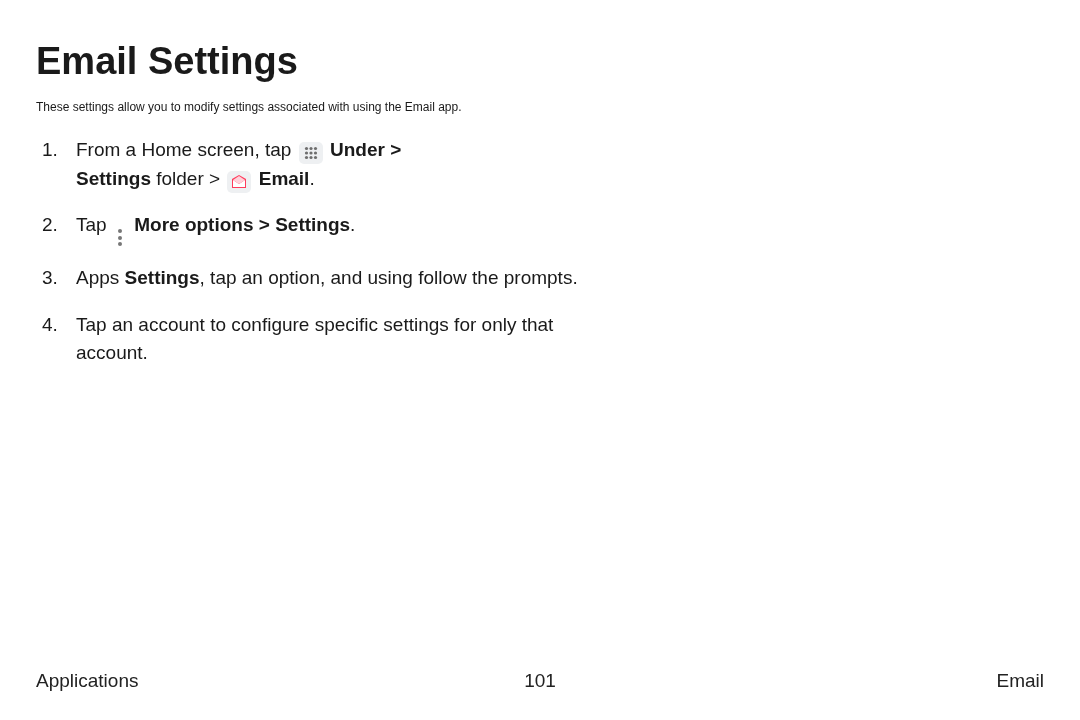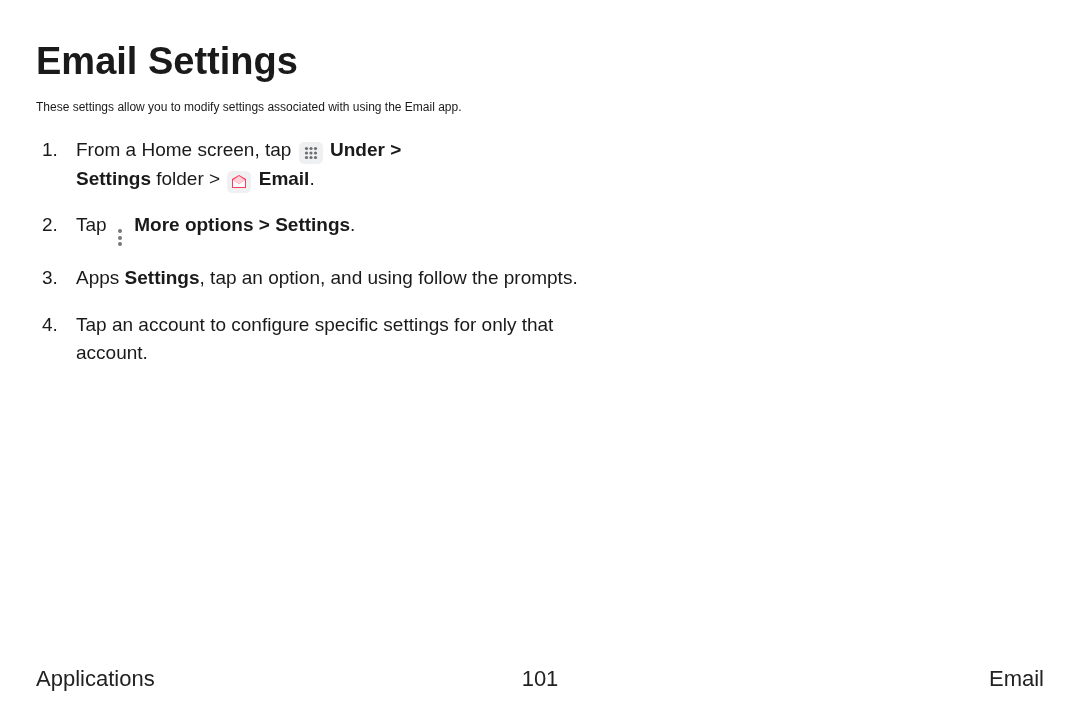--- a/index.html
+++ b/index.html
@@ -72,21 +72,21 @@
     width: 4px; height: 4px; border-radius: 50%; background: #777;
   }
   .footer {
     position: absolute;
     left: 36px;
     right: 36px;
     bottom: 28px;
     display: flex;
     justify-content: space-between;
     align-items: center;
-    font-size: 22px;
+    font-size: 19px;
     color: #222;
   }
   .footer .center {
     position: absolute;
     left: 50%;
     transform: translateX(-50%);
   }
 </style>
 </head>
 <body>

